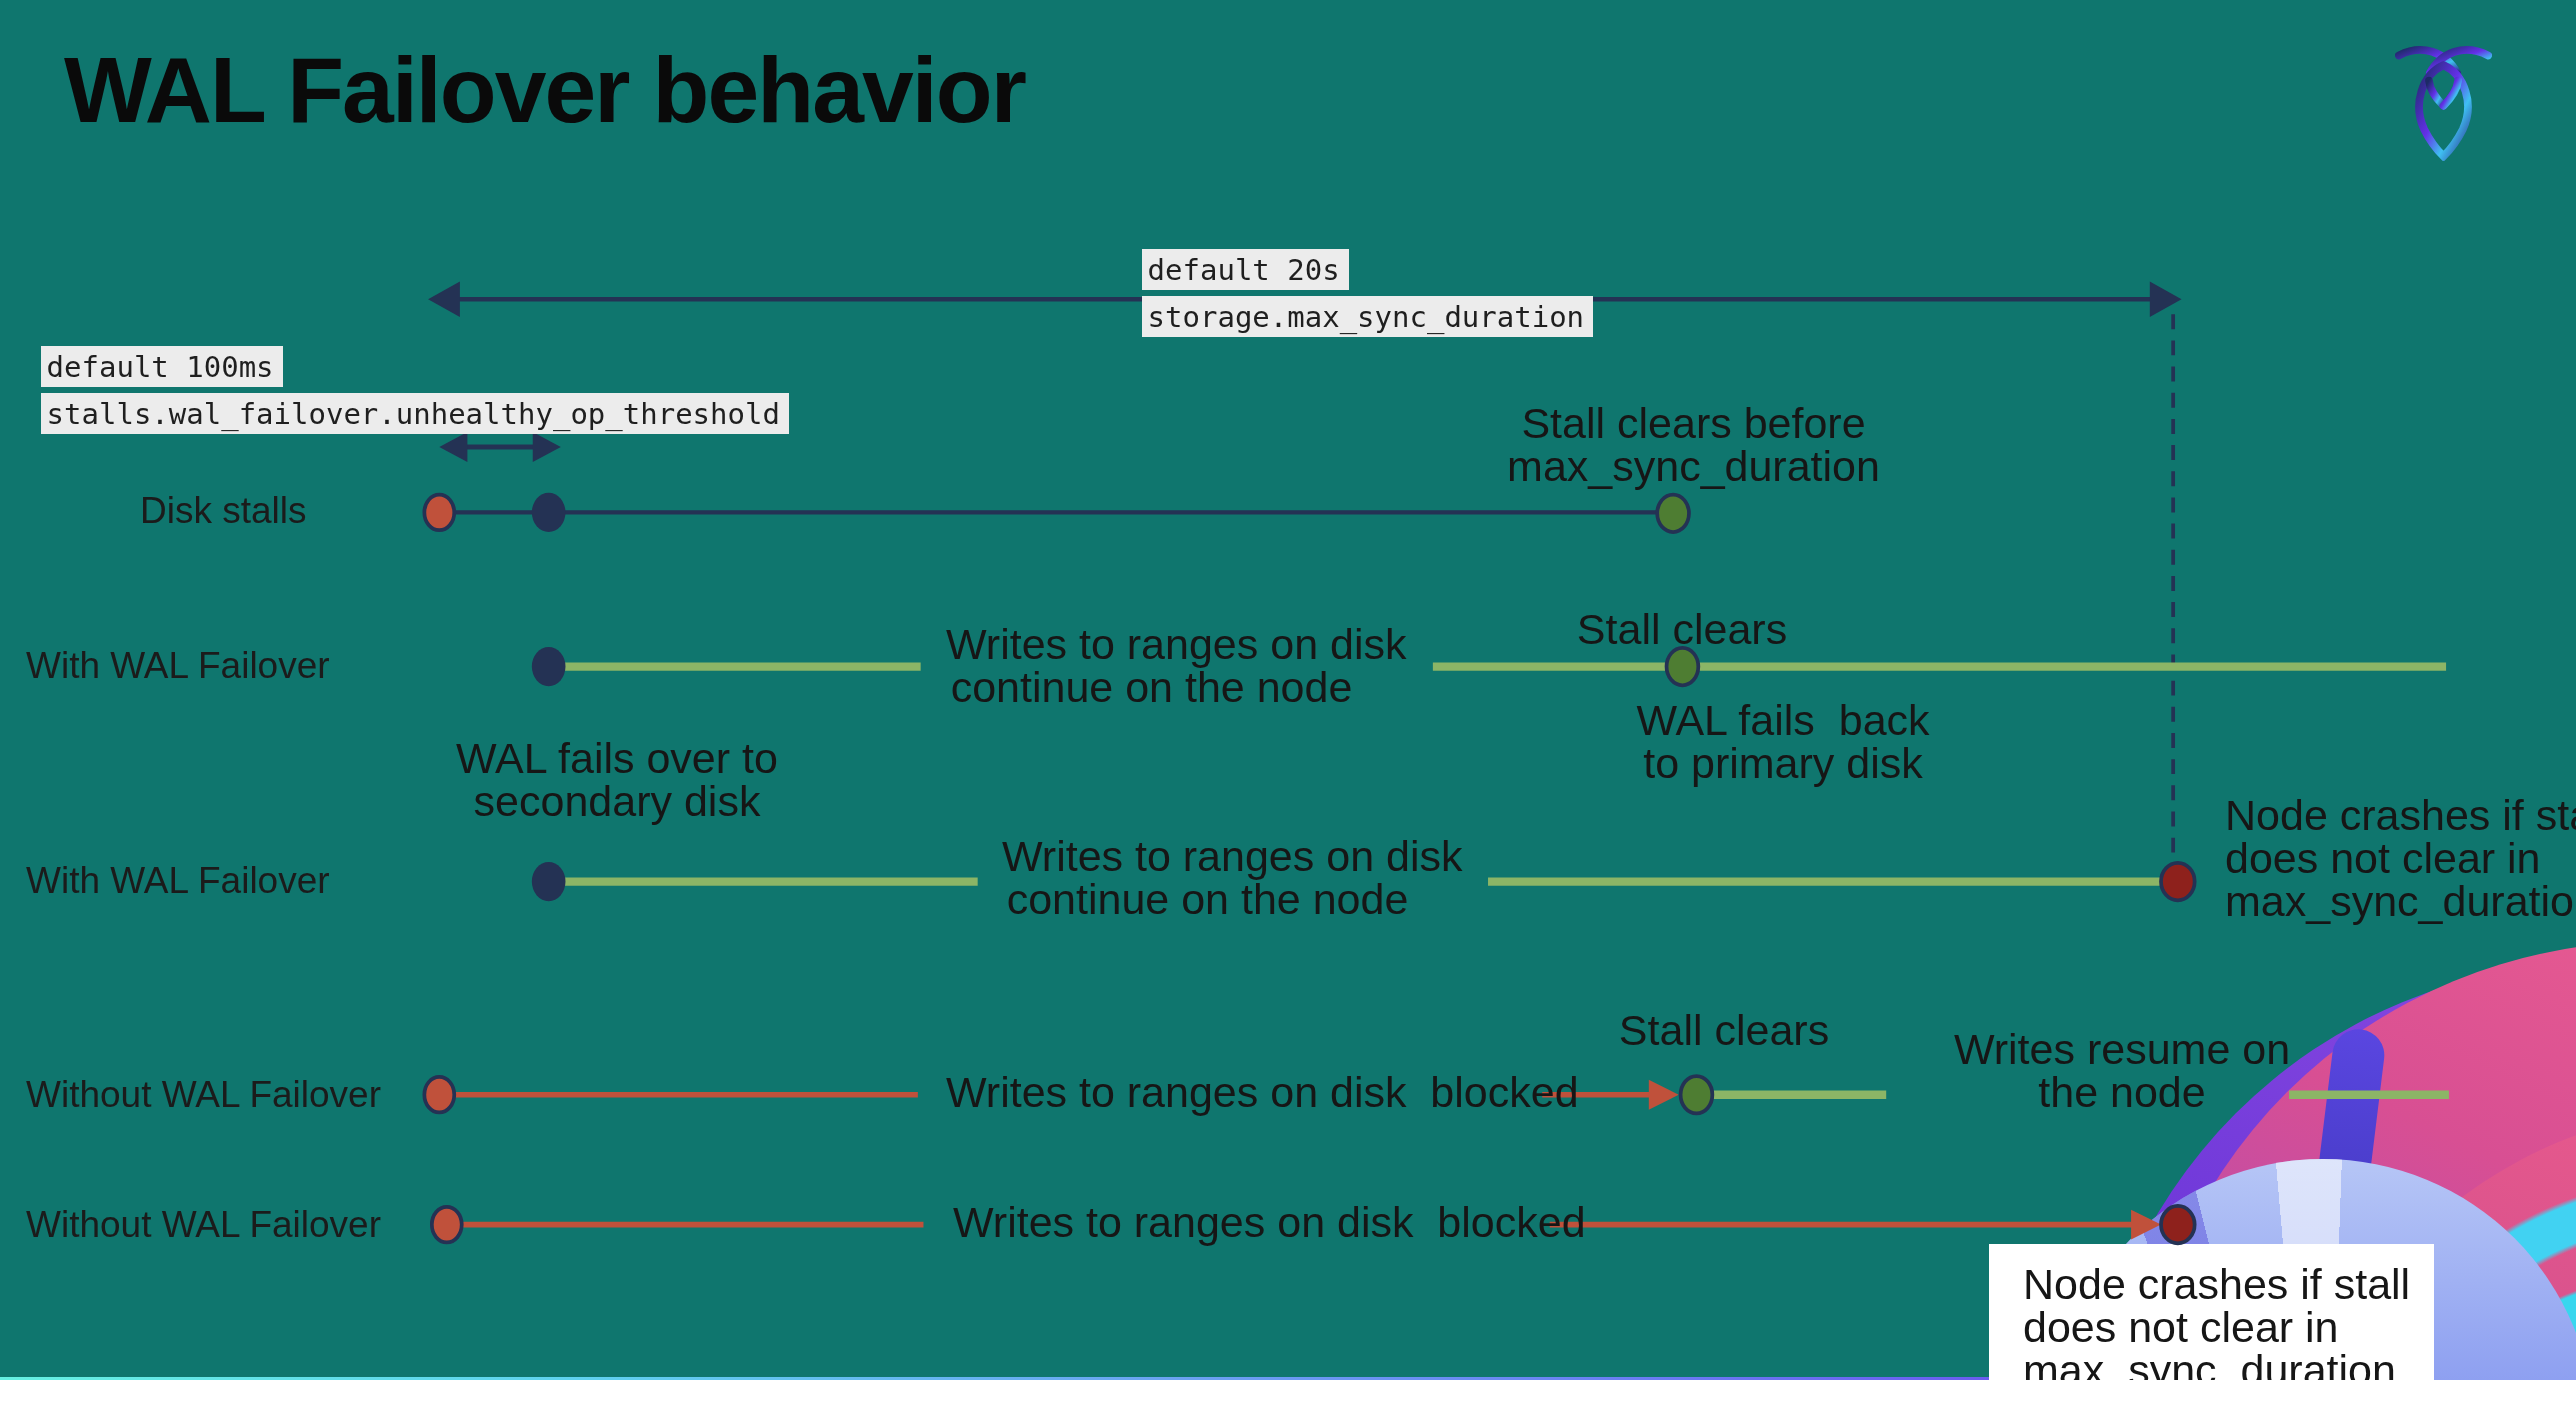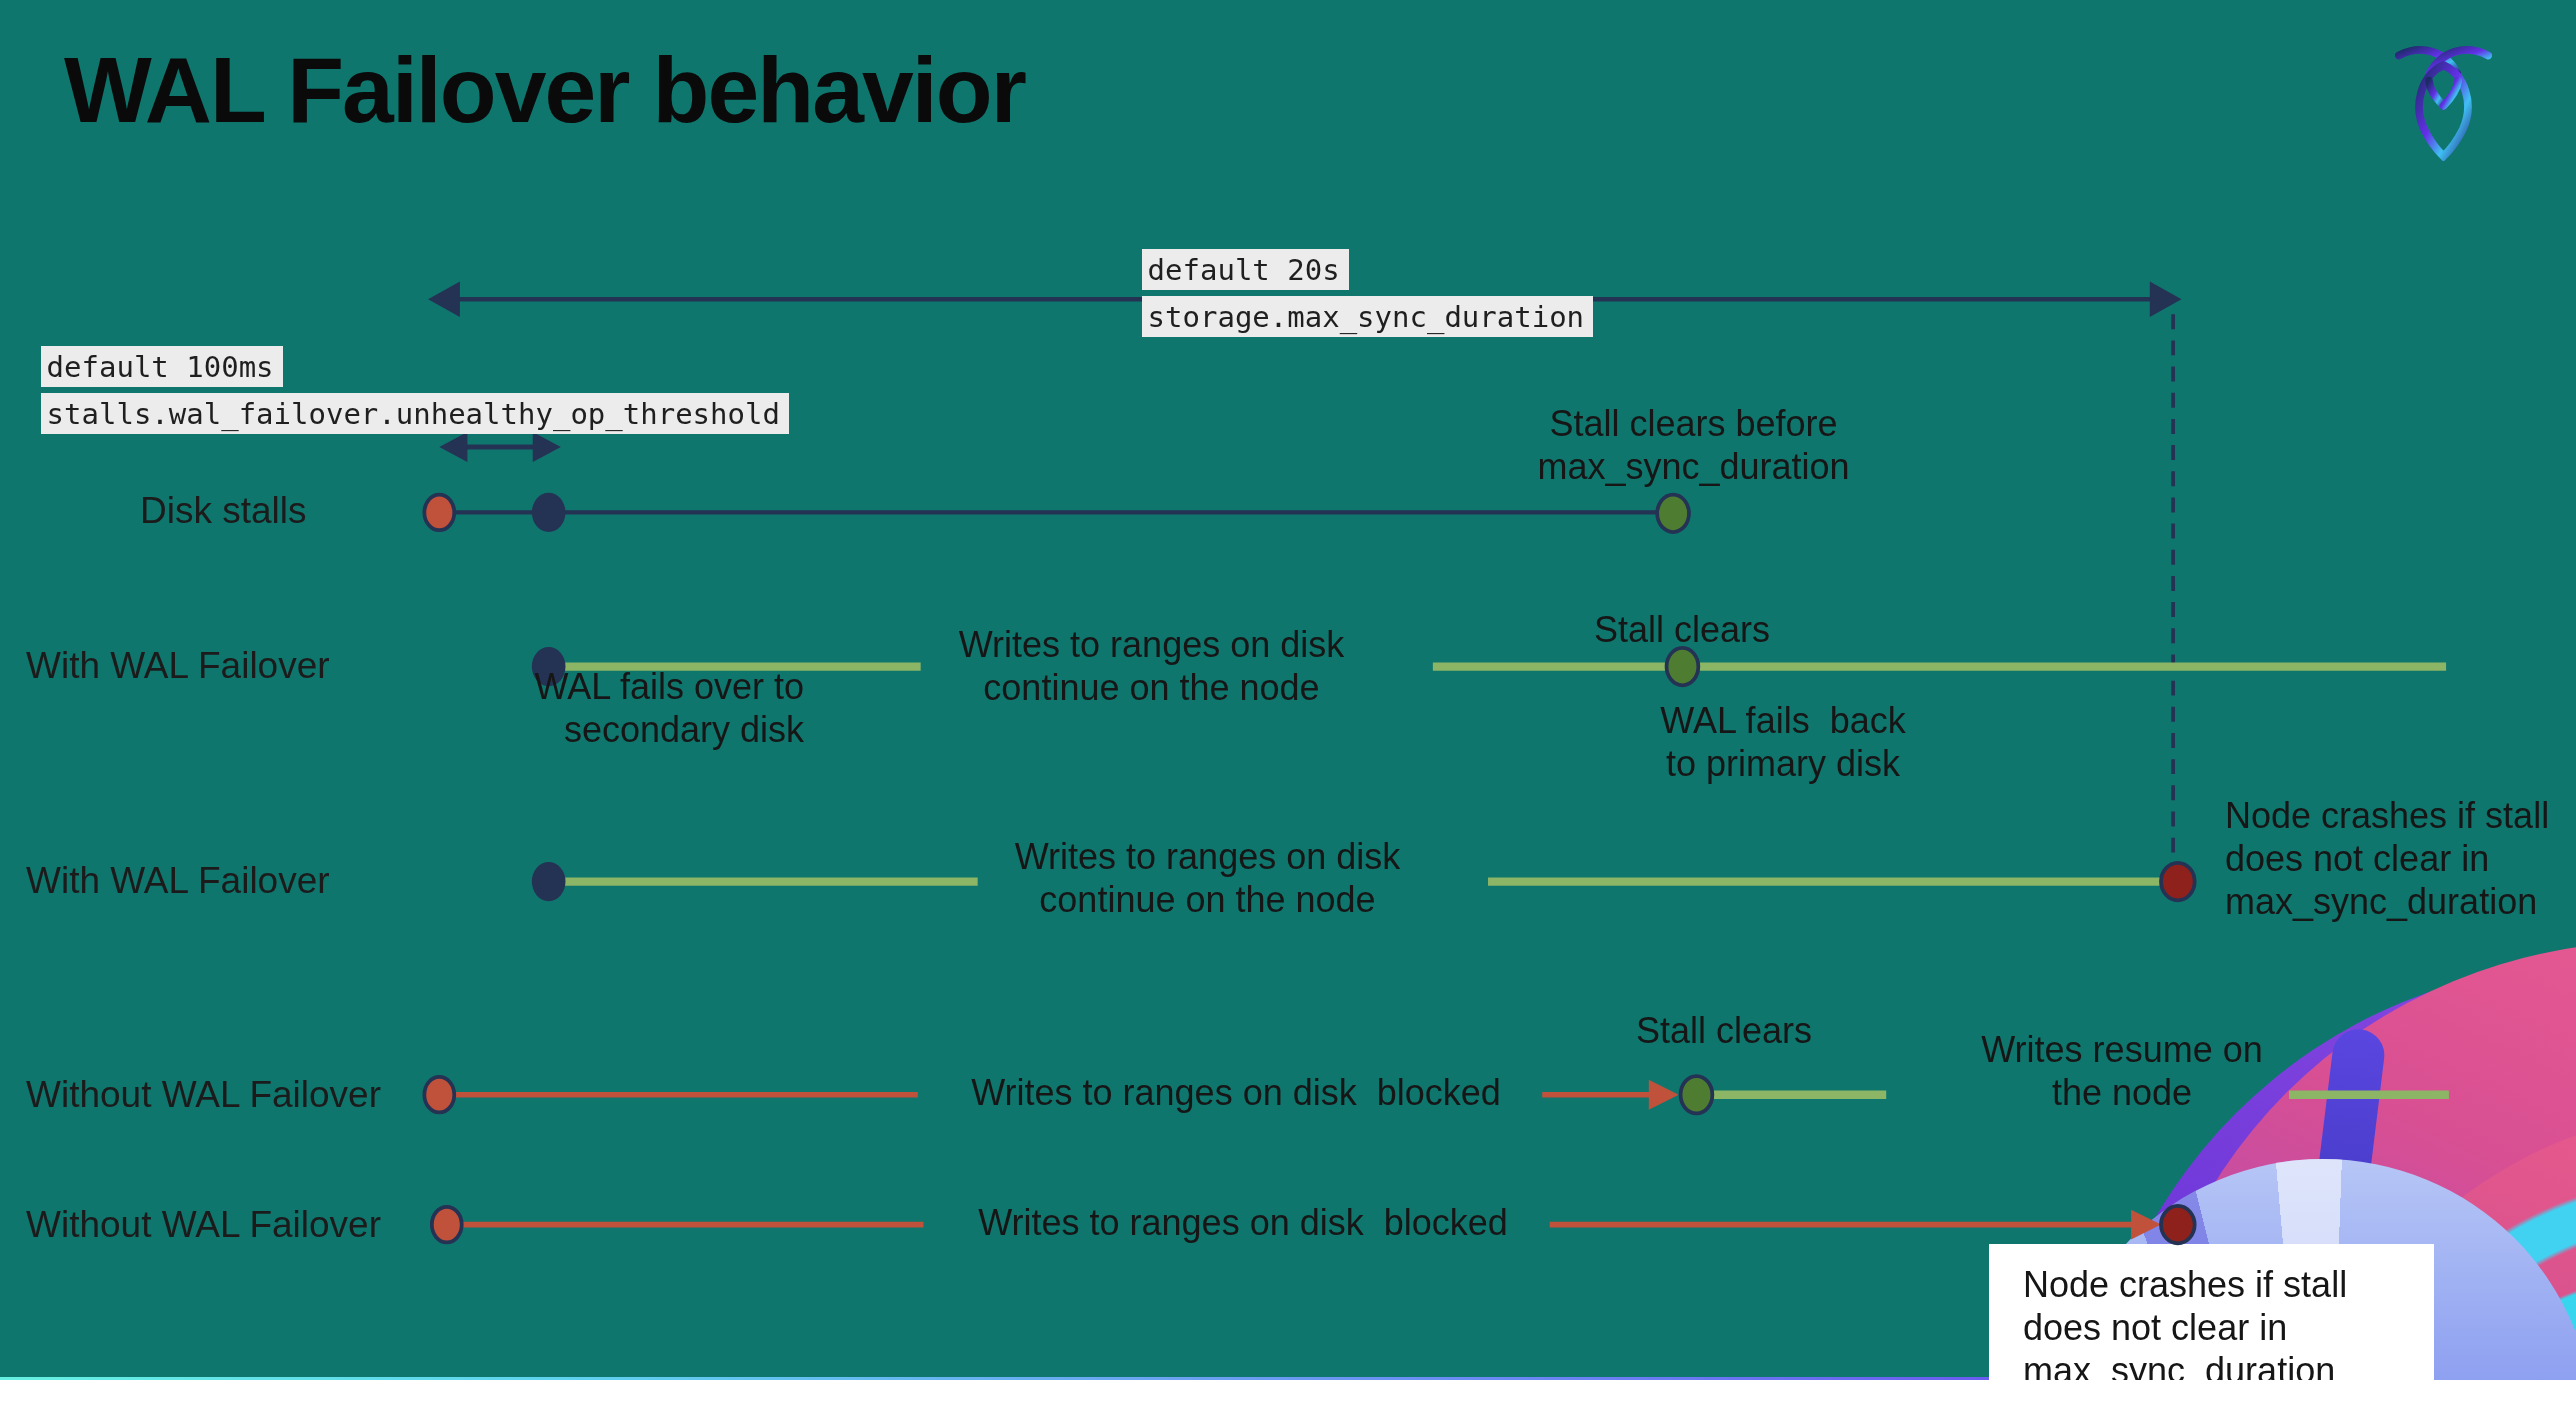--- a/index.html
+++ b/index.html
@@ -4,21 +4,21 @@
 <style>
   html,body{margin:0;padding:0;background:#ffffff;}
   #stage{position:relative;width:2576px;height:1380px;background:#0f766e;overflow:hidden;
          font-family:"Liberation Sans", sans-serif;color:#161616;}
   .abs{position:absolute;}
   #title{left:64px;top:37px;font-size:93px;font-weight:800;letter-spacing:-1.9px;color:#0a0a0a;z-index:6;}
   .mono-group{z-index:6;}
   .mono-line{display:block;width:max-content;font-family:"DejaVu Sans Mono", monospace;
              font-size:29px;color:#1f1f1f;background:#ececec;padding:3.7px 9.3px 3.7px 5.6px;margin-bottom:5.6px;}
   .row-label{font-size:37px;color:#1b1b1b;z-index:5;white-space:pre;}
-  .anno{font-size:36px;line-height:43px;color:#161616;z-index:5;white-space:pre;text-align:center;}
+  .anno{font-size:43px;line-height:43px;color:#161616;z-index:5;white-space:pre;text-align:center;}
   .anno.left{text-align:left;}
   #diagram-svg{left:0;top:0;z-index:4;}
   #node-crash-box{left:1989px;top:1244px;width:445px;height:164px;background:#ffffff;z-index:3;}
   #node-crash-box .anno{position:absolute;left:34px;top:18.7px;text-align:left;}
   #bottom-bar{left:0;top:1377px;width:2576px;height:31px;z-index:1;
       background:linear-gradient(90deg,var(--bar-start,#66F0E2) 0%,#5FD2EE 22%,#6BA4F1 45%,#6B86F3 60%,var(--bar-mid,#6A5BEF) 78%,var(--bar-end,#7A2CF0) 100%);}
   #art{left:1963px;top:888px;width:613px;height:520px;overflow:hidden;z-index:2;}
   #art > div{position:absolute;border-radius:50%;}
   .a-purplefringe{left:122px;top:75px;width:1028px;height:1028px;
       background:linear-gradient(200deg,#8a4ae0 10%,#6a35d8 50%,#4a2fb8 80%);}
@@ -80,21 +80,21 @@
   <div class="abs row-label" style="left:26px;top:645px;">With WAL Failover</div>
   <div class="abs row-label" style="left:26px;top:860px;">With WAL Failover</div>
   <div class="abs row-label" style="left:26px;top:1074px;">Without WAL Failover</div>
   <div class="abs row-label" style="left:26px;top:1204px;">Without WAL Failover</div>
 
   <div class="abs anno" style="left:1488px;top:402px;width:411px;">Stall clears before
 max_sync_duration</div>
   <div class="abs anno" style="left:946px;top:623px;width:411px;">Writes to ranges on disk
 continue on the node</div>
   <div class="abs anno" style="left:1542px;top:608px;width:280px;">Stall clears</div>
-  <div class="abs anno" style="left:430px;top:665px;width:374px;text-align:right;">WAL fails over to
+  <div class="abs anno" style="left:430px;top:737px;width:374px;">WAL fails over to
 secondary disk</div>
   <div class="abs anno" style="left:1596px;top:699px;width:374px;">WAL fails  back
 to primary disk</div>
   <div class="abs anno" style="left:1002px;top:835px;width:411px;">Writes to ranges on disk
 continue on the node</div>
   <div class="abs anno left" style="left:2225px;top:794px;width:351px;">Node crashes if stall
 does not clear in
 max_sync_duration</div>
   <div class="abs anno" style="left:946px;top:1071px;width:580px;">Writes to ranges on disk  blocked</div>
   <div class="abs anno" style="left:1584px;top:1009px;width:280px;">Stall clears</div>

